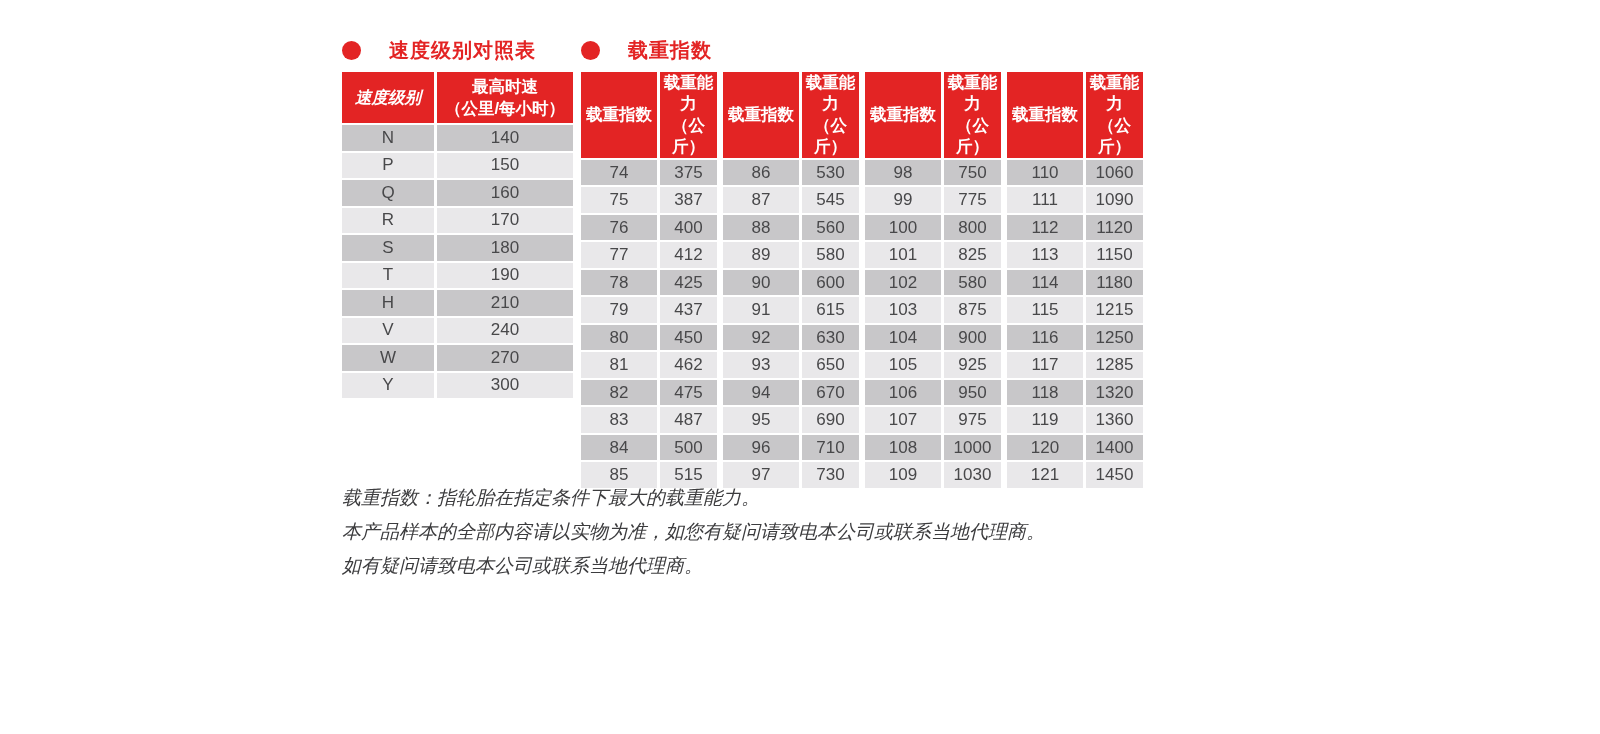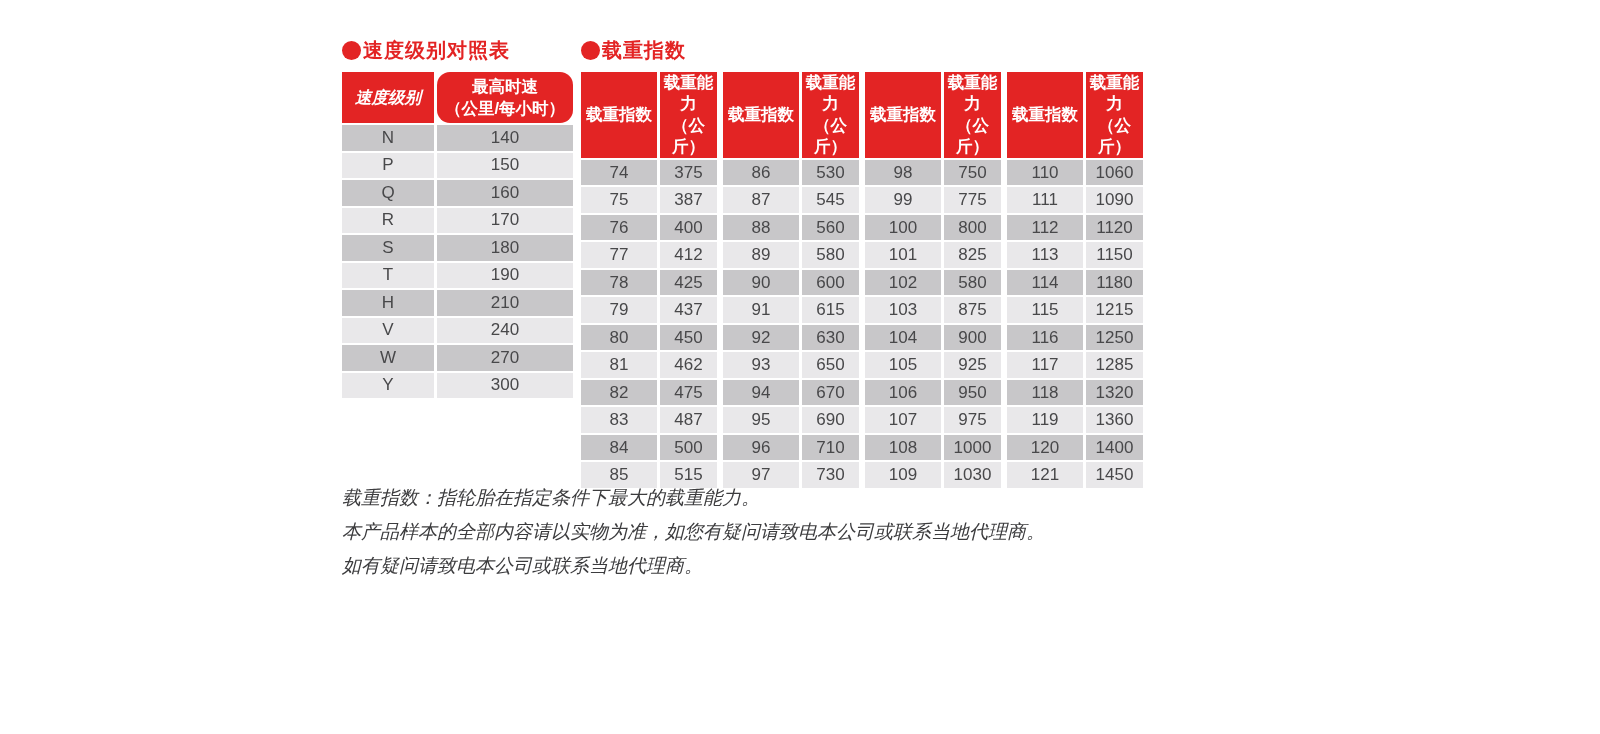--- a/index.html
+++ b/index.html
@@ -6,21 +6,21 @@
   html, body { margin: 0; padding: 0; }
   body {
     width: 1600px; height: 734px;
     background: #ffffff;
     font-family: "Liberation Sans", "DejaVu Sans", sans-serif;
     position: relative;
     overflow: hidden;
   }
   .section { position: absolute; }
   .section-title {
-    display: flex; align-items: center; gap: 2px;
+    display: flex; align-items: center; gap: 28px;
     height: 24px; margin-bottom: 10px;
   }
   .dot {
     width: 19px; height: 19px; border-radius: 50%;
     background: #e32424; flex: 0 0 auto;
   }
   .title-text {
     color: #e32424; font-size: 20px; font-weight: bold;
     letter-spacing: 1px; line-height: 1;
   }
@@ -41,21 +41,21 @@
     text-align: center; vertical-align: middle;
     height: 25.5px; padding: 0 2px;
     white-space: nowrap;
   }
   table.tbl tbody tr:nth-child(odd) td  { background: #c8c7c9; }
   table.tbl tbody tr:nth-child(even) td { background: #e9e8ea; }
 
   
   #speed-section { left: 342px; top: 38px; }
   #speed-table .col-grade { width: 92px; font-style: italic; }
-  #speed-table .col-speed { width: 136px; border-radius: 13px; }
+  #speed-table .col-speed { width: 136px; }
 
   
   #load-section { left: 581px; top: 38px; }
   .load-groups { display: flex; gap: 6px; }
   .load-group .col-idx { width: 76px; }
   .load-group .col-cap { width: 57px; }
 
   
   #notes {
     position: absolute; left: 342px; top: 481px;

